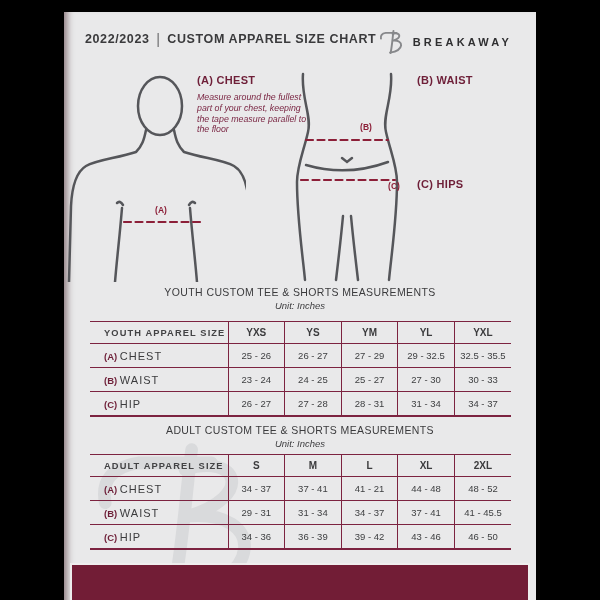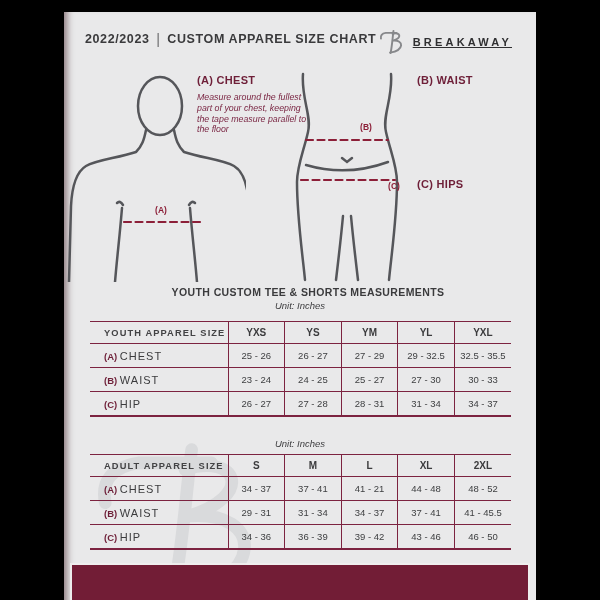--- a/index.html
+++ b/index.html
@@ -4,34 +4,34 @@
 <style>
   html,body{margin:0;padding:0;width:600px;height:600px;overflow:hidden;background:#000;}
   body{font-family:"Liberation Sans",sans-serif;-webkit-font-smoothing:antialiased;}
   .page{position:absolute;left:64px;top:0;width:472px;height:600px;background:#e9e9ea;
         box-shadow:inset 9px 0 7px -6px rgba(46,8,16,.5);margin-top:12px;}
   
   .hdr{position:absolute;left:21px;top:20px;display:flex;align-items:baseline;gap:7px;
        font-weight:bold;font-size:12.5px;letter-spacing:.6px;color:#3a3a3c;white-space:nowrap;}
   .hdr .sep{font-weight:normal;color:#5a5a5c;transform:scaleY(1.2);display:inline-block;}
   .brand{position:absolute;top:17px;right:24px;display:flex;align-items:center;gap:7px;}
-  .brand-name{font-weight:bold;font-size:11px;letter-spacing:3.2px;color:#2f2f31;text-decoration:underline;}
+  .brand-name{font-weight:bold;font-size:11px;letter-spacing:3.2px;color:#2f2f31;}
   
   .g-head{position:absolute;font-weight:bold;font-size:11px;letter-spacing:.3px;color:#6e1f38;}
   .g-body{position:absolute;font-style:italic;font-size:8.8px;line-height:10.8px;color:#7a2643;white-space:pre-line;}
   
   .fig{position:absolute;}
   .fig path,.fig ellipse{fill:none;stroke:#55565a;stroke-width:2.5;stroke-linecap:round;}
   .fig .dash{stroke:#8c1f38;stroke-width:2.2;stroke-dasharray:7 4.5;}
   .fig-label{position:absolute;font-weight:bold;font-size:8.5px;color:#8c1f38;width:26px;text-align:center;}
   
   .watermark{position:absolute;left:28px;top:424px;z-index:0;}
   .watermark path{fill:none;stroke:#d9dadc;stroke-width:1.9;stroke-linecap:round;}
   
-  .tbl-title{position:absolute;left:8px;width:100%;text-align:center;font-weight:bold;
+  .tbl-title{position:absolute;left:0;width:100%;text-align:center;font-weight:normal;
              font-size:10.5px;letter-spacing:.4px;color:#3b3b3d;z-index:1;}
   .tbl-unit{position:absolute;left:0;width:100%;text-align:center;font-style:italic;
             font-size:9.5px;color:#3f3f41;z-index:1;}
   .size-table{position:absolute;left:26px;width:421px;border-collapse:collapse;table-layout:fixed;z-index:1;}
   .size-table col.c0{width:138px;}
   .size-table th,.size-table td{padding:0;border-top:1.5px solid #7c2340;background:transparent;}
   .size-table tr.last td{border-bottom:2.5px solid #7c2340;}
   .size-table th{height:21px;font-weight:bold;font-size:10px;color:#3b3b3d;text-align:center;}
   .size-table td{height:23px;font-size:9.5px;color:#3f4042;text-align:center;}
   .size-table th:not(:first-child),.size-table td:not(:first-child){border-left:1.5px solid #7c2340;}
@@ -150,20 +150,21 @@
       </td>
       <td>26 - 27</td>
       <td>27 - 28</td>
       <td>28 - 31</td>
       <td>31 - 34</td>
       <td>34 - 37</td>
     </tr>
   </tbody>
     </table>
 
+  <div class="tbl-title" style="top:412px;">ADULT CUSTOM TEE &amp; SHORTS MEASUREMENTS</div>
   <div class="tbl-unit" style="top:426px;">Unit: Inches</div>
   <table class="size-table" style="top:442px;">
     <colgroup>
         <col class="c0">
         <col>
         <col>
         <col>
         <col>
         <col>
       </colgroup>

